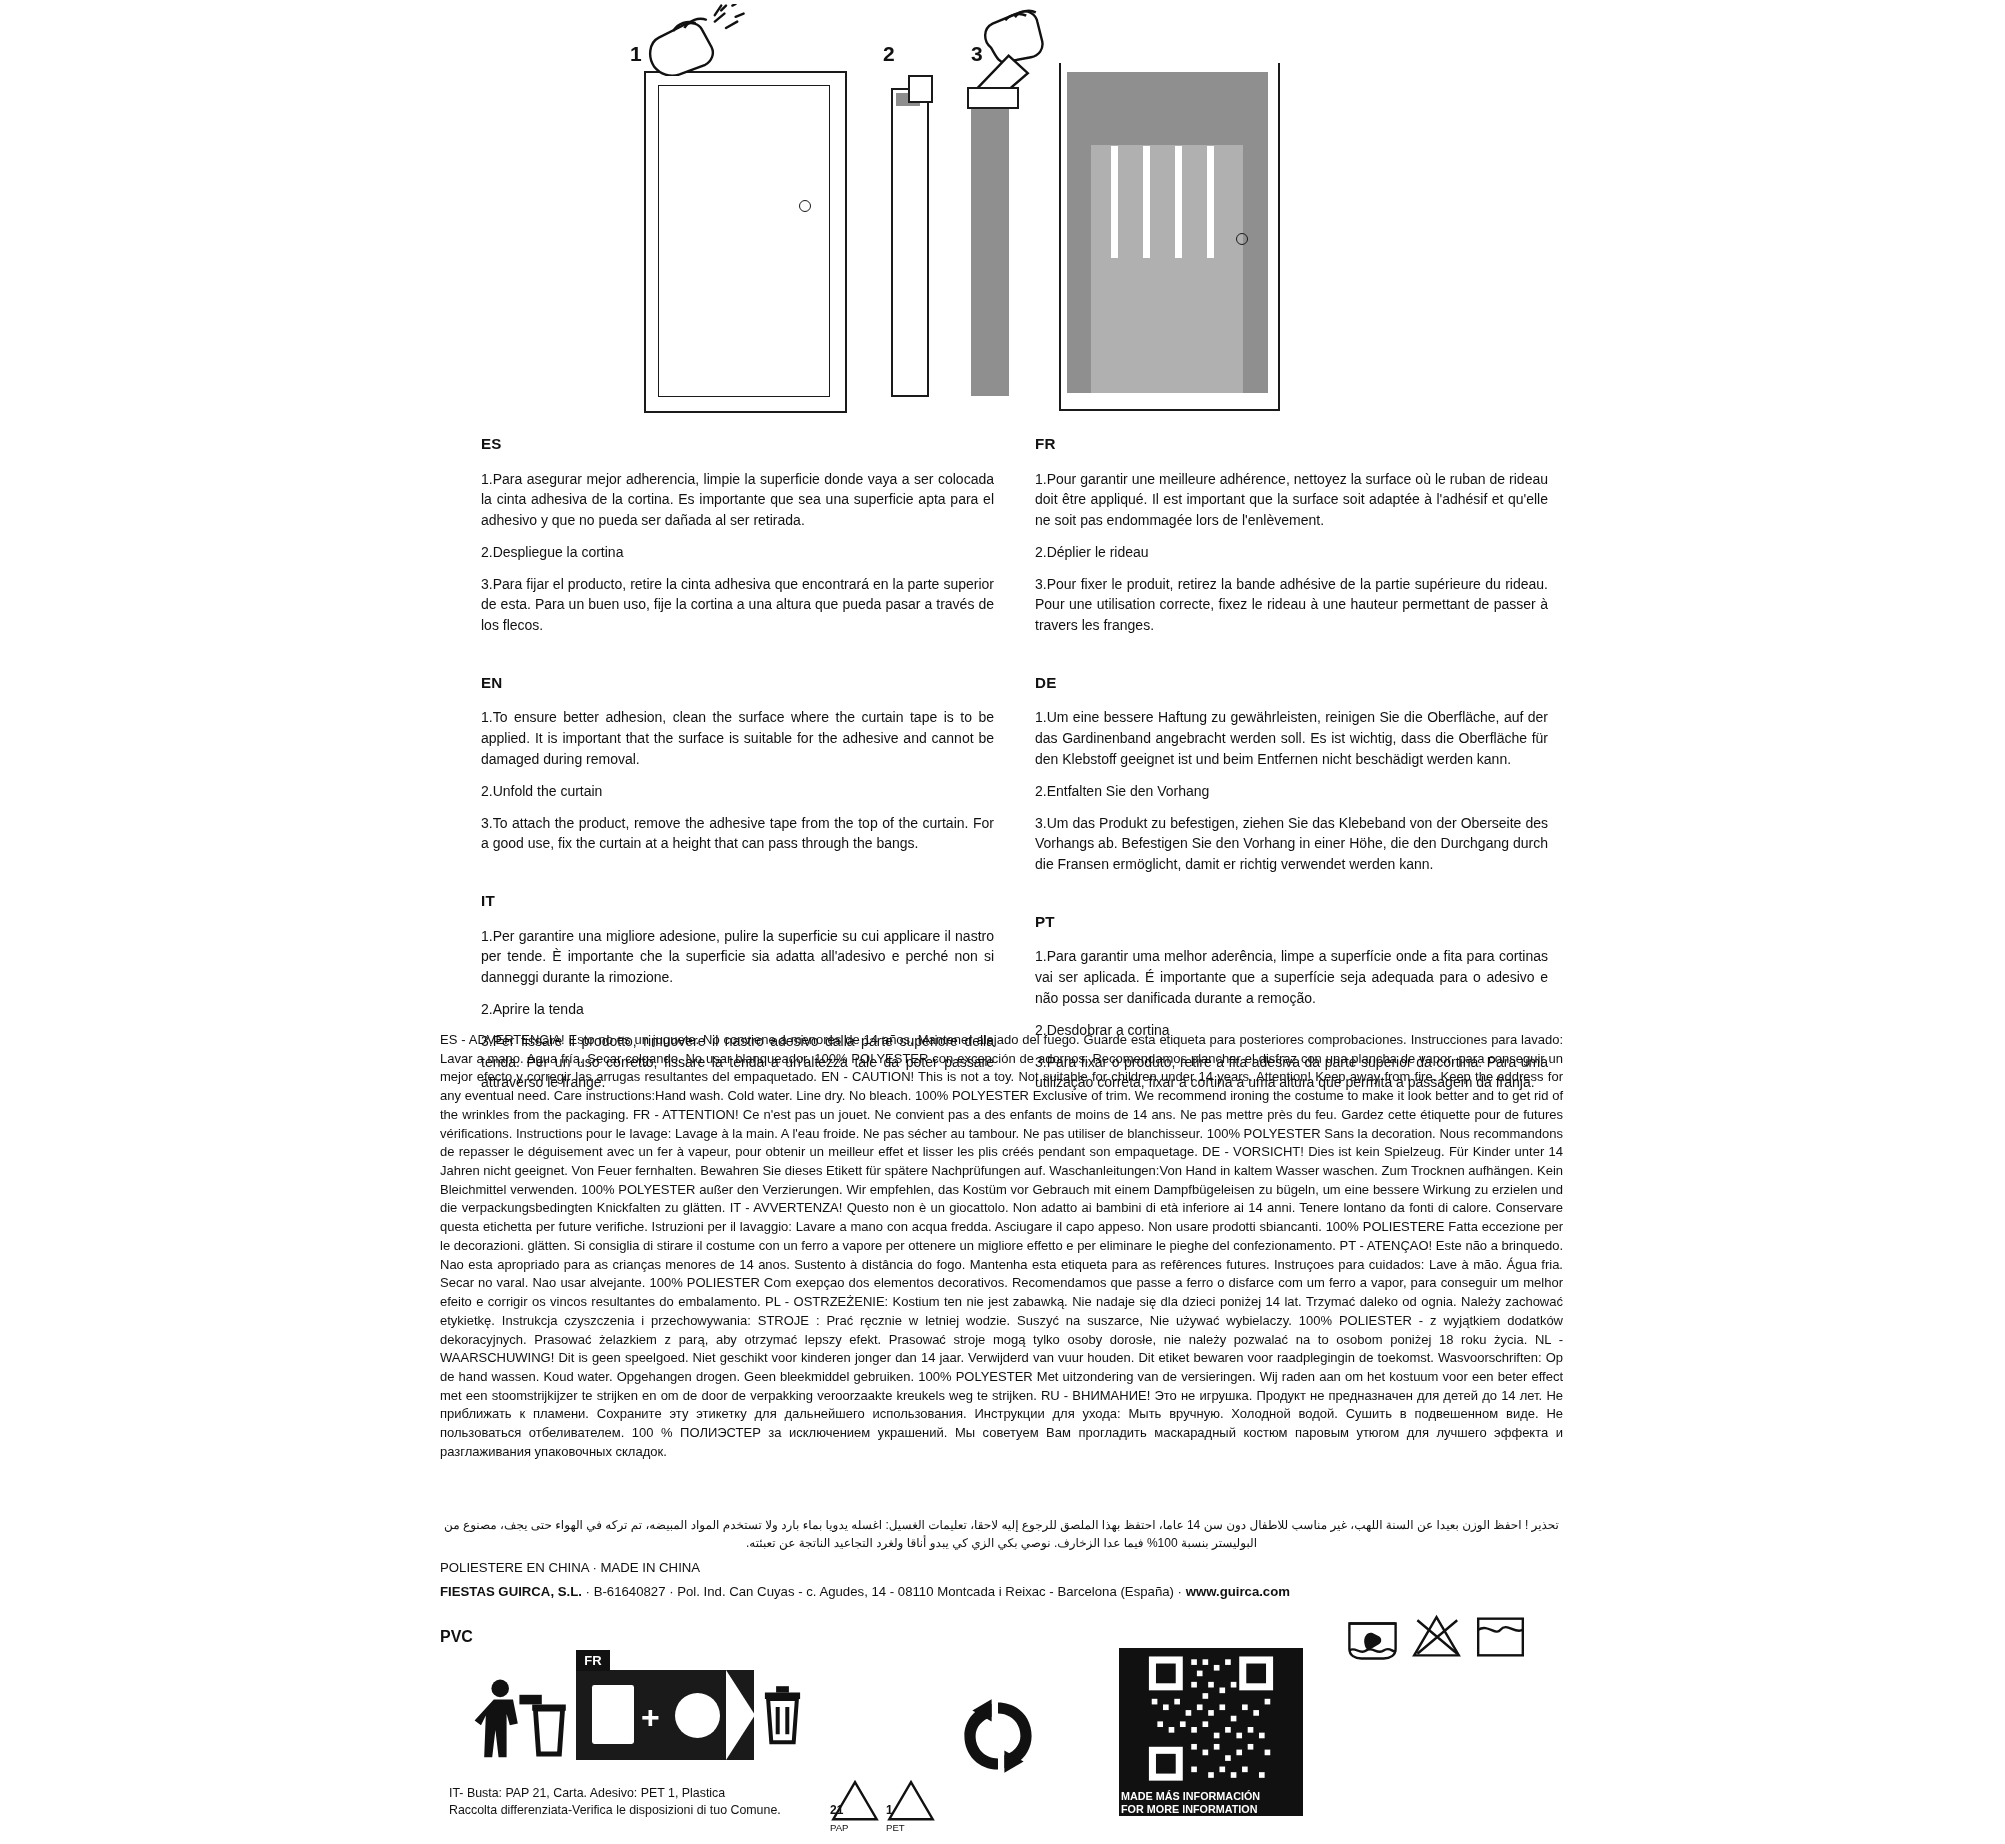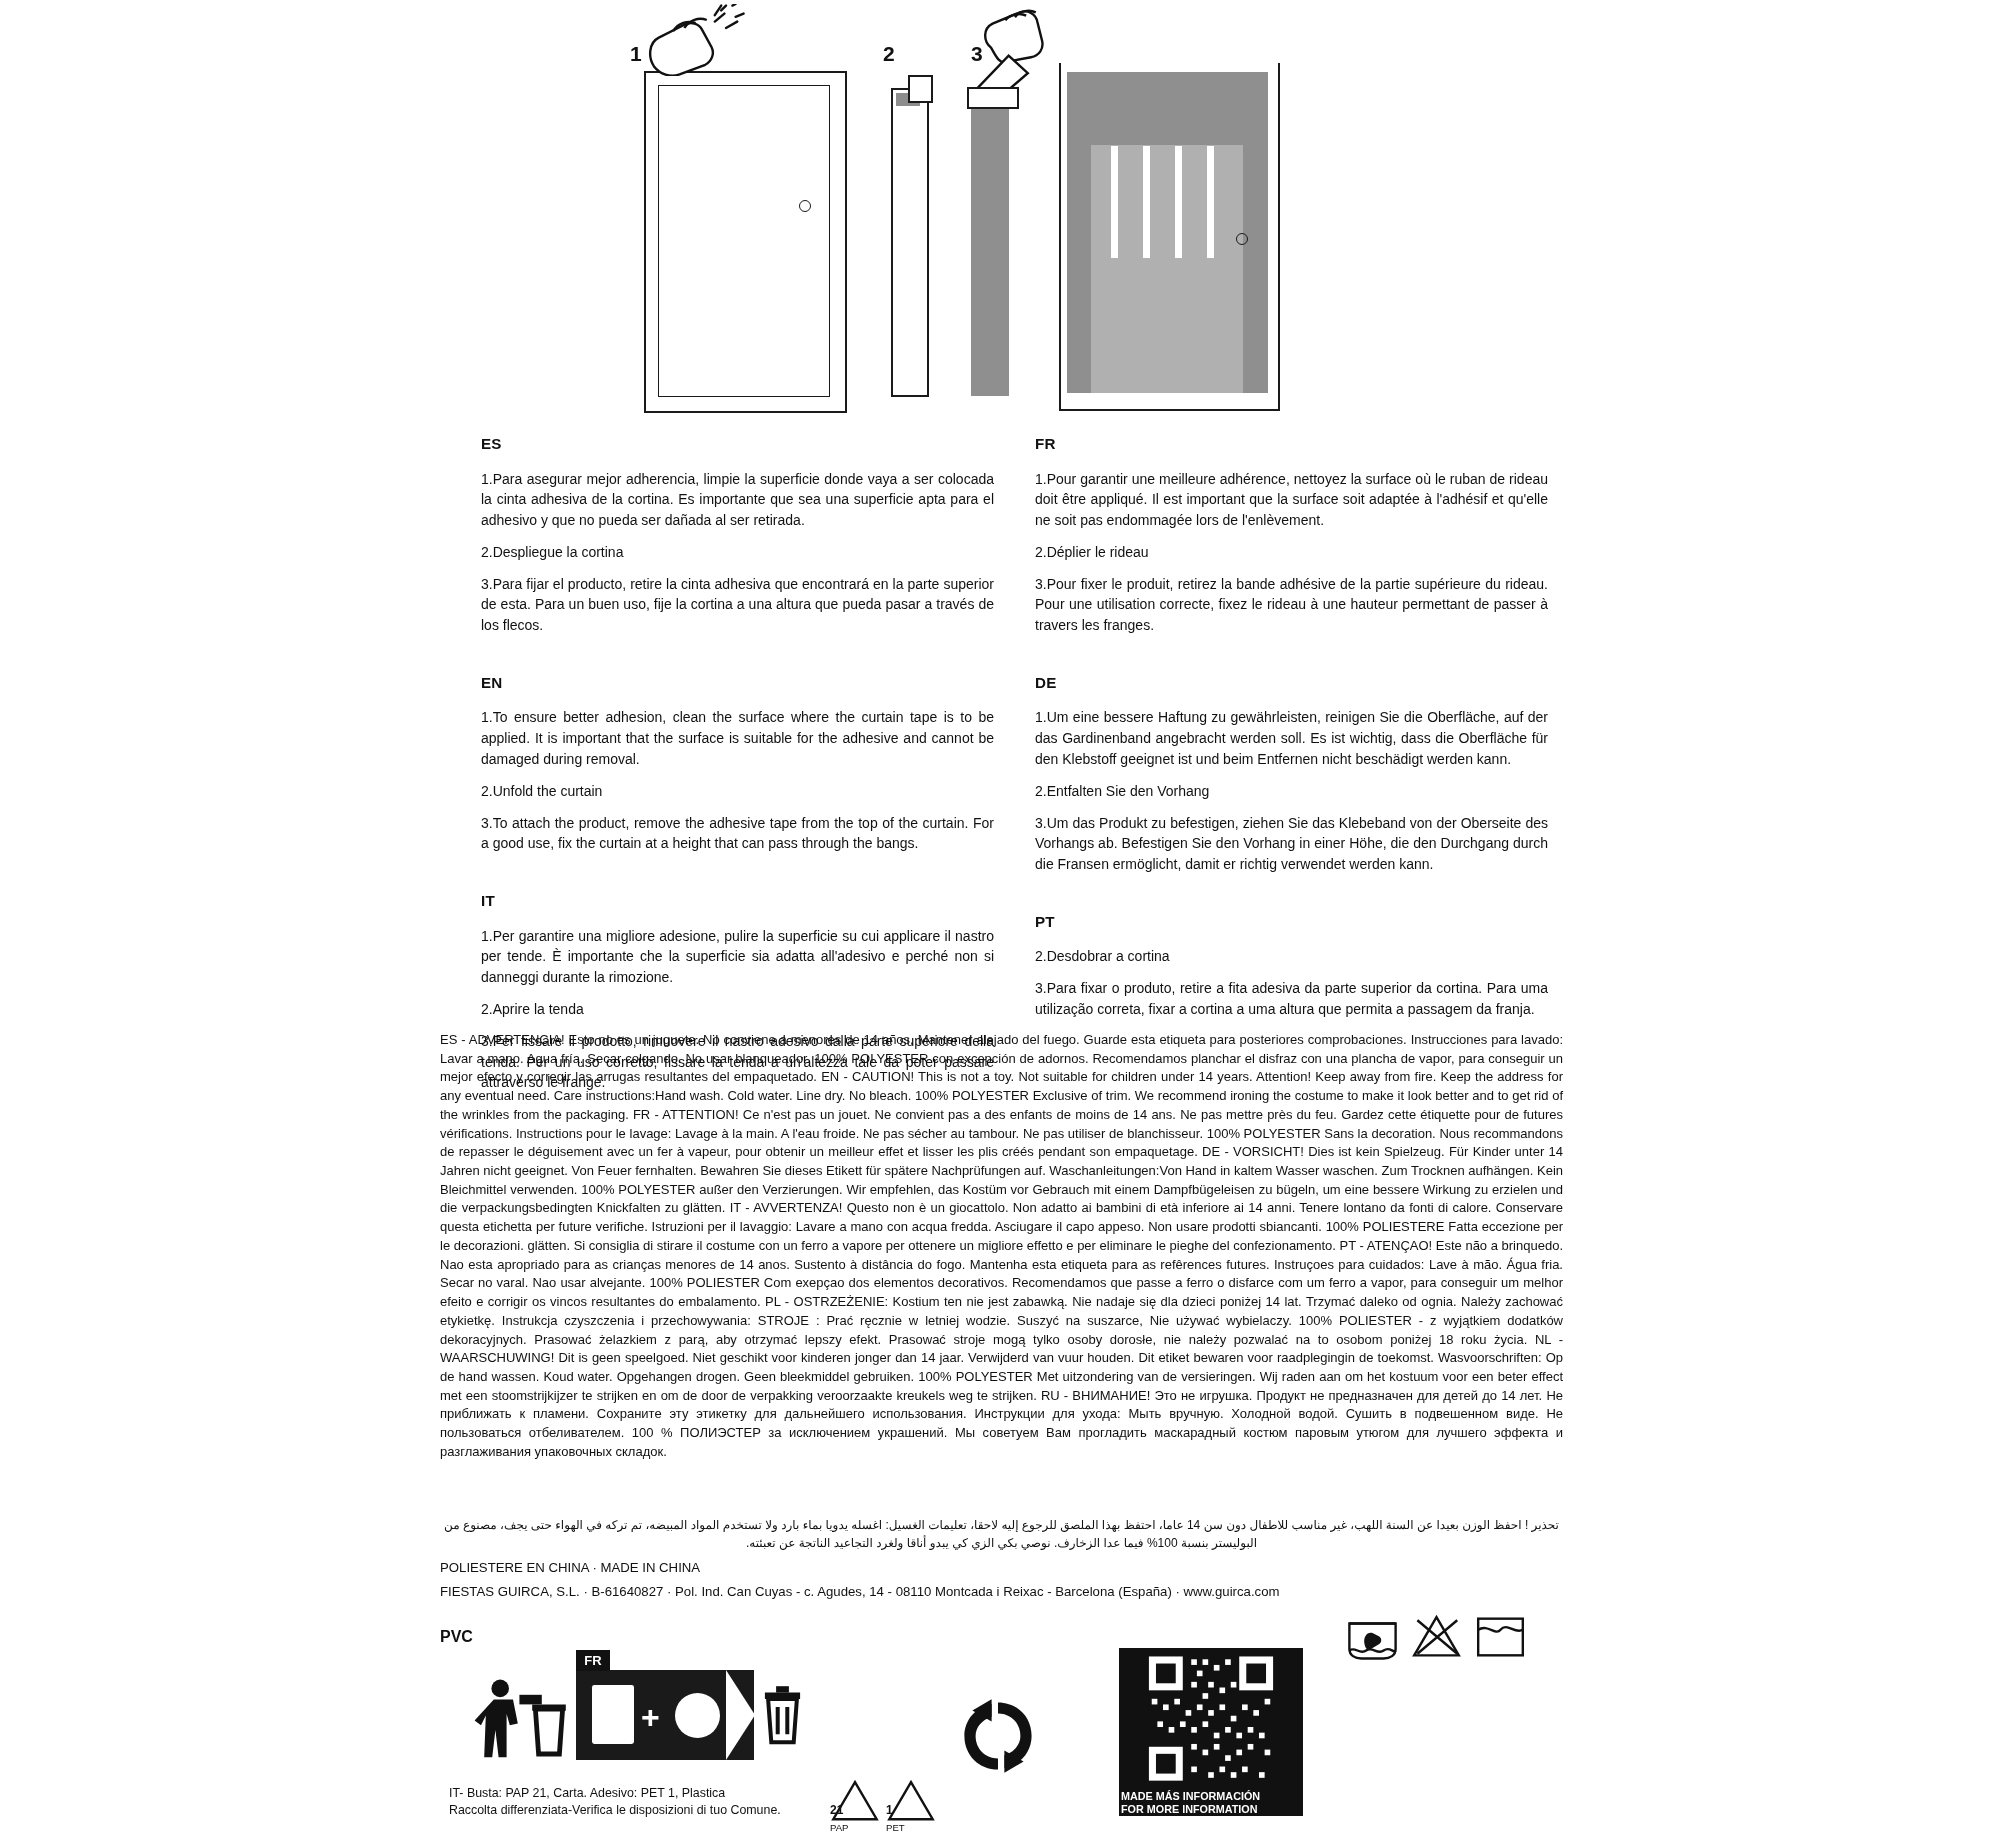--- a/index.html
+++ b/index.html
@@ -124,21 +124,21 @@
     left: 440px;
     top: 1560px;
     font-size: 13.2px;
   }
   .company {
     position: absolute;
     left: 440px;
     top: 1584px;
     font-size: 13.2px;
   }
-  .company b { font-weight: 400; }
+  .company b { font-weight: 700; }
 
   .pvc-label {
     position: absolute;
     left: 440px;
     top: 1628px;
     font-size: 16px;
     font-weight: 700;
   }
 
   
@@ -266,20 +266,21 @@
     <p class="para">1.Pour garantir une meilleure adhérence, nettoyez la surface où le ruban de rideau doit être appliqué. Il est important que la surface soit adaptée à l'adhésif et qu'elle ne soit pas endommagée lors de l'enlèvement.</p>
     <p class="para">2.Déplier le rideau</p>
     <p class="para">3.Pour fixer le produit, retirez la bande adhésive de la partie supérieure du rideau. Pour une utilisation correcte, fixez le rideau à une hauteur permettant de passer à travers les franges.</p>
 
     <div class="lang-head spaced">DE</div>
     <p class="para">1.Um eine bessere Haftung zu gewährleisten, reinigen Sie die Oberfläche, auf der das Gardinenband angebracht werden soll. Es ist wichtig, dass die Oberfläche für den Klebstoff geeignet ist und beim Entfernen nicht beschädigt werden kann.</p>
     <p class="para">2.Entfalten Sie den Vorhang</p>
     <p class="para">3.Um das Produkt zu befestigen, ziehen Sie das Klebeband von der Oberseite des Vorhangs ab. Befestigen Sie den Vorhang in einer Höhe, die den Durchgang durch die Fransen ermöglicht, damit er richtig verwendet werden kann.</p>
 
     <div class="lang-head spaced">PT</div>
+    <p class="para">1.Para garantir uma melhor aderência, limpe a superfície onde a fita para cortinas vai ser aplicada. É importante que a superfície seja adequada para o adesivo e não possa ser danificada durante a remoção.</p>
     <p class="para">2.Desdobrar a cortina</p>
     <p class="para">3.Para fixar o produto, retire a fita adesiva da parte superior da cortina. Para uma utilização correta, fixar a cortina a uma altura que permita a passagem da franja.</p>
   </div>
 
   <div class="warnings">ES - ADVERTENCIA! Esto no es un juguete. No conviene a menores de 14 años. Mantener alejado del fuego. Guarde esta etiqueta para posteriores comprobaciones. Instrucciones para lavado: Lavar a mano. Agua fría. Secar colgando. No usar blanqueador. 100% POLYESTER con excepción de adornos. Recomendamos planchar el disfraz con una plancha de vapor, para conseguir un mejor efecto y corregir las arrugas resultantes del empaquetado. EN - CAUTION! This is not a toy. Not suitable for children under 14 years. Attention! Keep away from fire. Keep the address for any eventual need. Care instructions:Hand wash. Cold water. Line dry. No bleach. 100% POLYESTER Exclusive of trim. We recommend ironing the costume to make it look better and to get rid of the wrinkles from the packaging. FR - ATTENTION! Ce n'est pas un jouet. Ne convient pas a des enfants de moins de 14 ans. Ne pas mettre près du feu. Gardez cette étiquette pour de futures vérifications. Instructions pour le lavage: Lavage à la main. A l'eau froide. Ne pas sécher au tambour. Ne pas utiliser de blanchisseur. 100% POLYESTER Sans la decoration. Nous recommandons de repasser le déguisement avec un fer à vapeur, pour obtenir un meilleur effet et lisser les plis créés pendant son empaquetage. DE - VORSICHT! Dies ist kein Spielzeug. Für Kinder unter 14 Jahren nicht geeignet. Von Feuer fernhalten. Bewahren Sie dieses Etikett für spätere Nachprüfungen auf. Waschanleitungen:Von Hand in kaltem Wasser waschen. Zum Trocknen aufhängen. Kein Bleichmittel verwenden. 100% POLYESTER außer den Verzierungen. Wir empfehlen, das Kostüm vor Gebrauch mit einem Dampfbügeleisen zu bügeln, um eine bessere Wirkung zu erzielen und die verpackungsbedingten Knickfalten zu glätten. IT - AVVERTENZA! Questo non è un giocattolo. Non adatto ai bambini di età inferiore ai 14 anni. Tenere lontano da fonti di calore. Conservare questa etichetta per future verifiche. Istruzioni per il lavaggio: Lavare a mano con acqua fredda. Asciugare il capo appeso. Non usare prodotti sbiancanti. 100% POLIESTERE Fatta eccezione per le decorazioni. glätten. Si consiglia di stirare il costume con un ferro a vapore per ottenere un migliore effetto e per eliminare le pieghe del confezionamento. PT - ATENÇAO! Este não a brinquedo. Nao esta apropriado para as crianças menores de 14 anos. Sustento à distância do fogo. Mantenha esta etiqueta para as refêrences futures. Instruçoes para cuidados: Lave à mão. Água fria. Secar no varal. Nao usar alvejante. 100% POLIESTER Com exepçao dos elementos decorativos. Recomendamos que passe a ferro o disfarce com um ferro a vapor, para conseguir um melhor efeito e corrigir os vincos resultantes do embalamento. PL - OSTRZEŻENIE: Kostium ten nie jest zabawką. Nie nadaje się dla dzieci poniżej 14 lat. Trzymać daleko od ognia. Należy zachować etykietkę. Instrukcja czyszczenia i przechowywania: STROJE : Prać ręcznie w letniej wodzie. Suszyć na suszarce, Nie używać wybielaczy. 100% POLIESTER - z wyjątkiem dodatków dekoracyjnych. Prasować żelazkiem z parą, aby otrzymać lepszy efekt. Prasować stroje mogą tylko osoby dorosłe, nie należy pozwalać na to osobom poniżej 18 roku życia. NL - WAARSCHUWING! Dit is geen speelgoed. Niet geschikt voor kinderen jonger dan 14 jaar. Verwijderd van vuur houden. Dit etiket bewaren voor raadplegingin de toekomst. Wasvoorschriften: Op de hand wassen. Koud water. Opgehangen drogen. Geen bleekmiddel gebruiken. 100% POLYESTER Met uitzondering van de versieringen. Wij raden aan om het kostuum voor een beter effect met een stoomstrijkijzer te strijken en om de door de verpakking veroorzaakte kreukels weg te strijken. RU - ВНИМАНИЕ! Это не игрушка. Продукт не предназначен для детей до 14 лет. Не приближать к пламени. Сохраните эту этикетку для дальнейшего использования. Инструкции для ухода: Мыть вручную. Холодной водой. Сушить в подвешенном виде. Не пользоваться отбеливателем. 100 % ПОЛИЭСТЕР за исключением украшений. Мы советуем Вам прогладить маскарадный костюм паровым утюгом для лучшего эффекта и разглаживания упаковочных складок.</div>
 
   <div class="arabic">تحذير ! احفظ الوزن بعيدا عن السنة اللهب، غير مناسب للاطفال دون سن 14 عاما، احتفظ بهذا الملصق للرجوع إليه لاحقا، تعليمات الغسيل: اغسله يدويا بماء بارد ولا تستخدم المواد المبيضه، تم تركه في الهواء حتى يجف، مصنوع من البوليستر بنسبة 100% فيما عدا الزخارف. نوصي بكي الزي كي يبدو أناقا ولغرد التجاعيد الناتجة عن تعبئته.</div>
 
   <div class="made-in">POLIESTERE EN CHINA · MADE IN CHINA</div>
 

